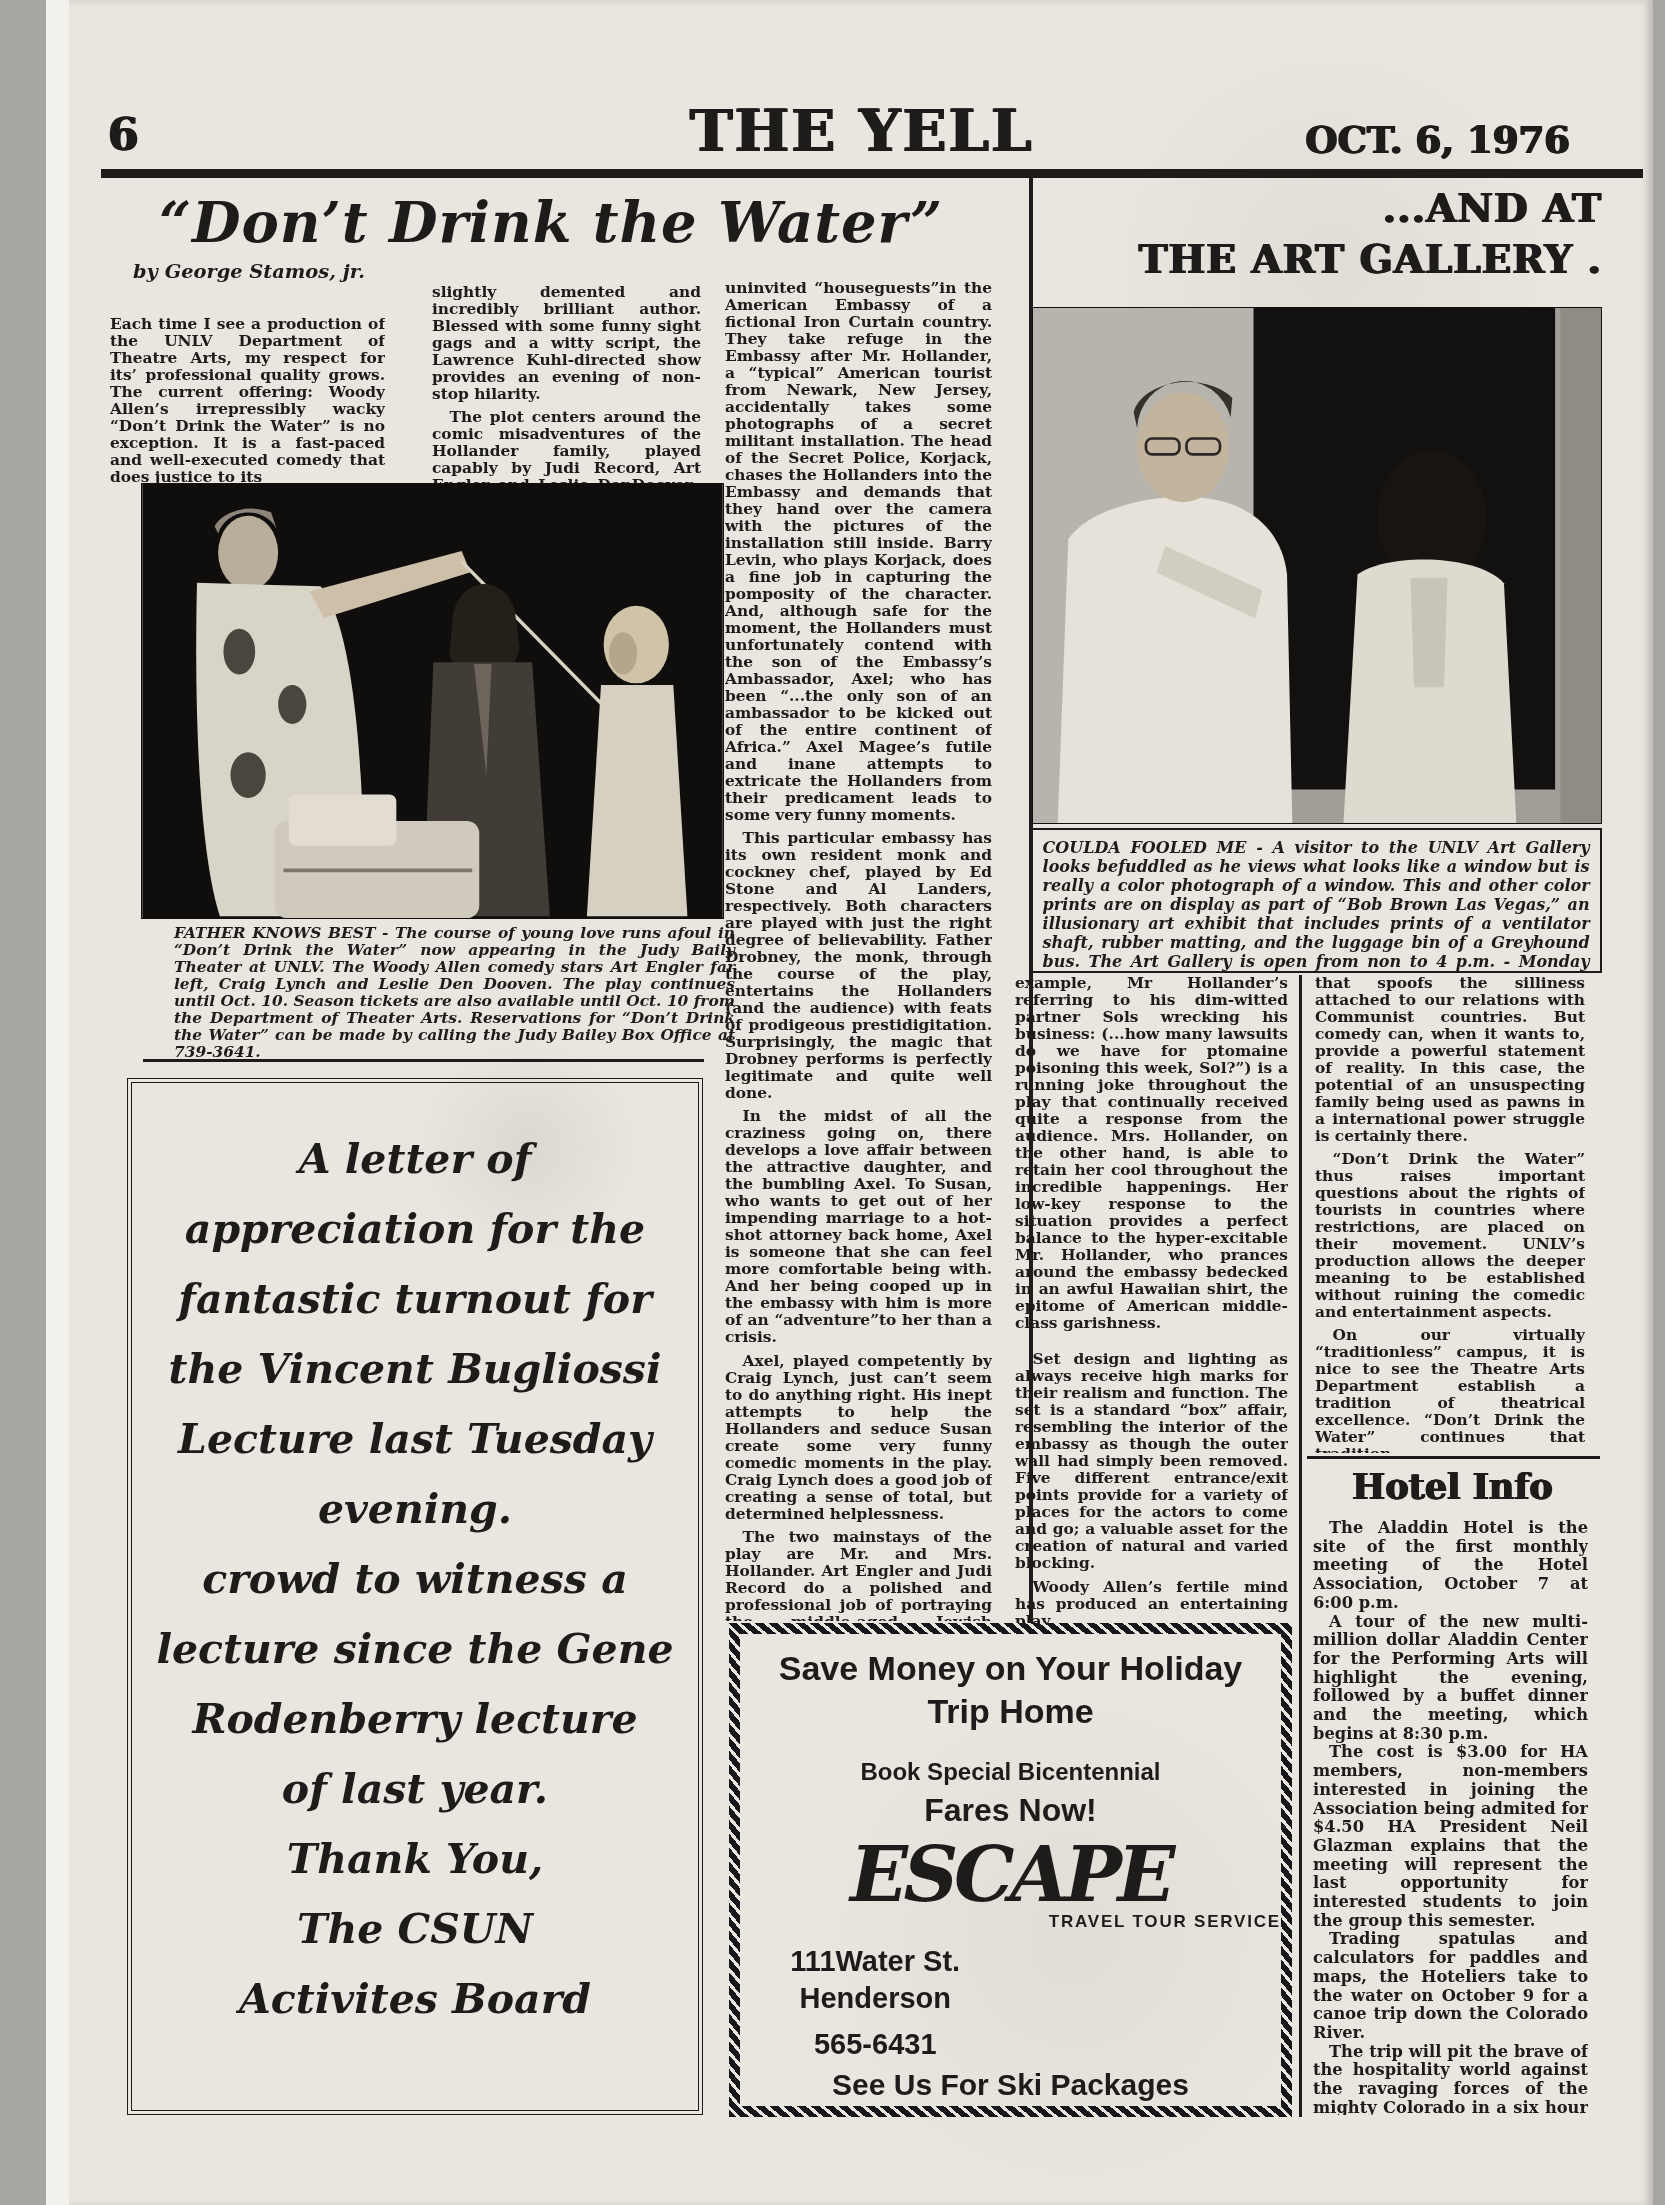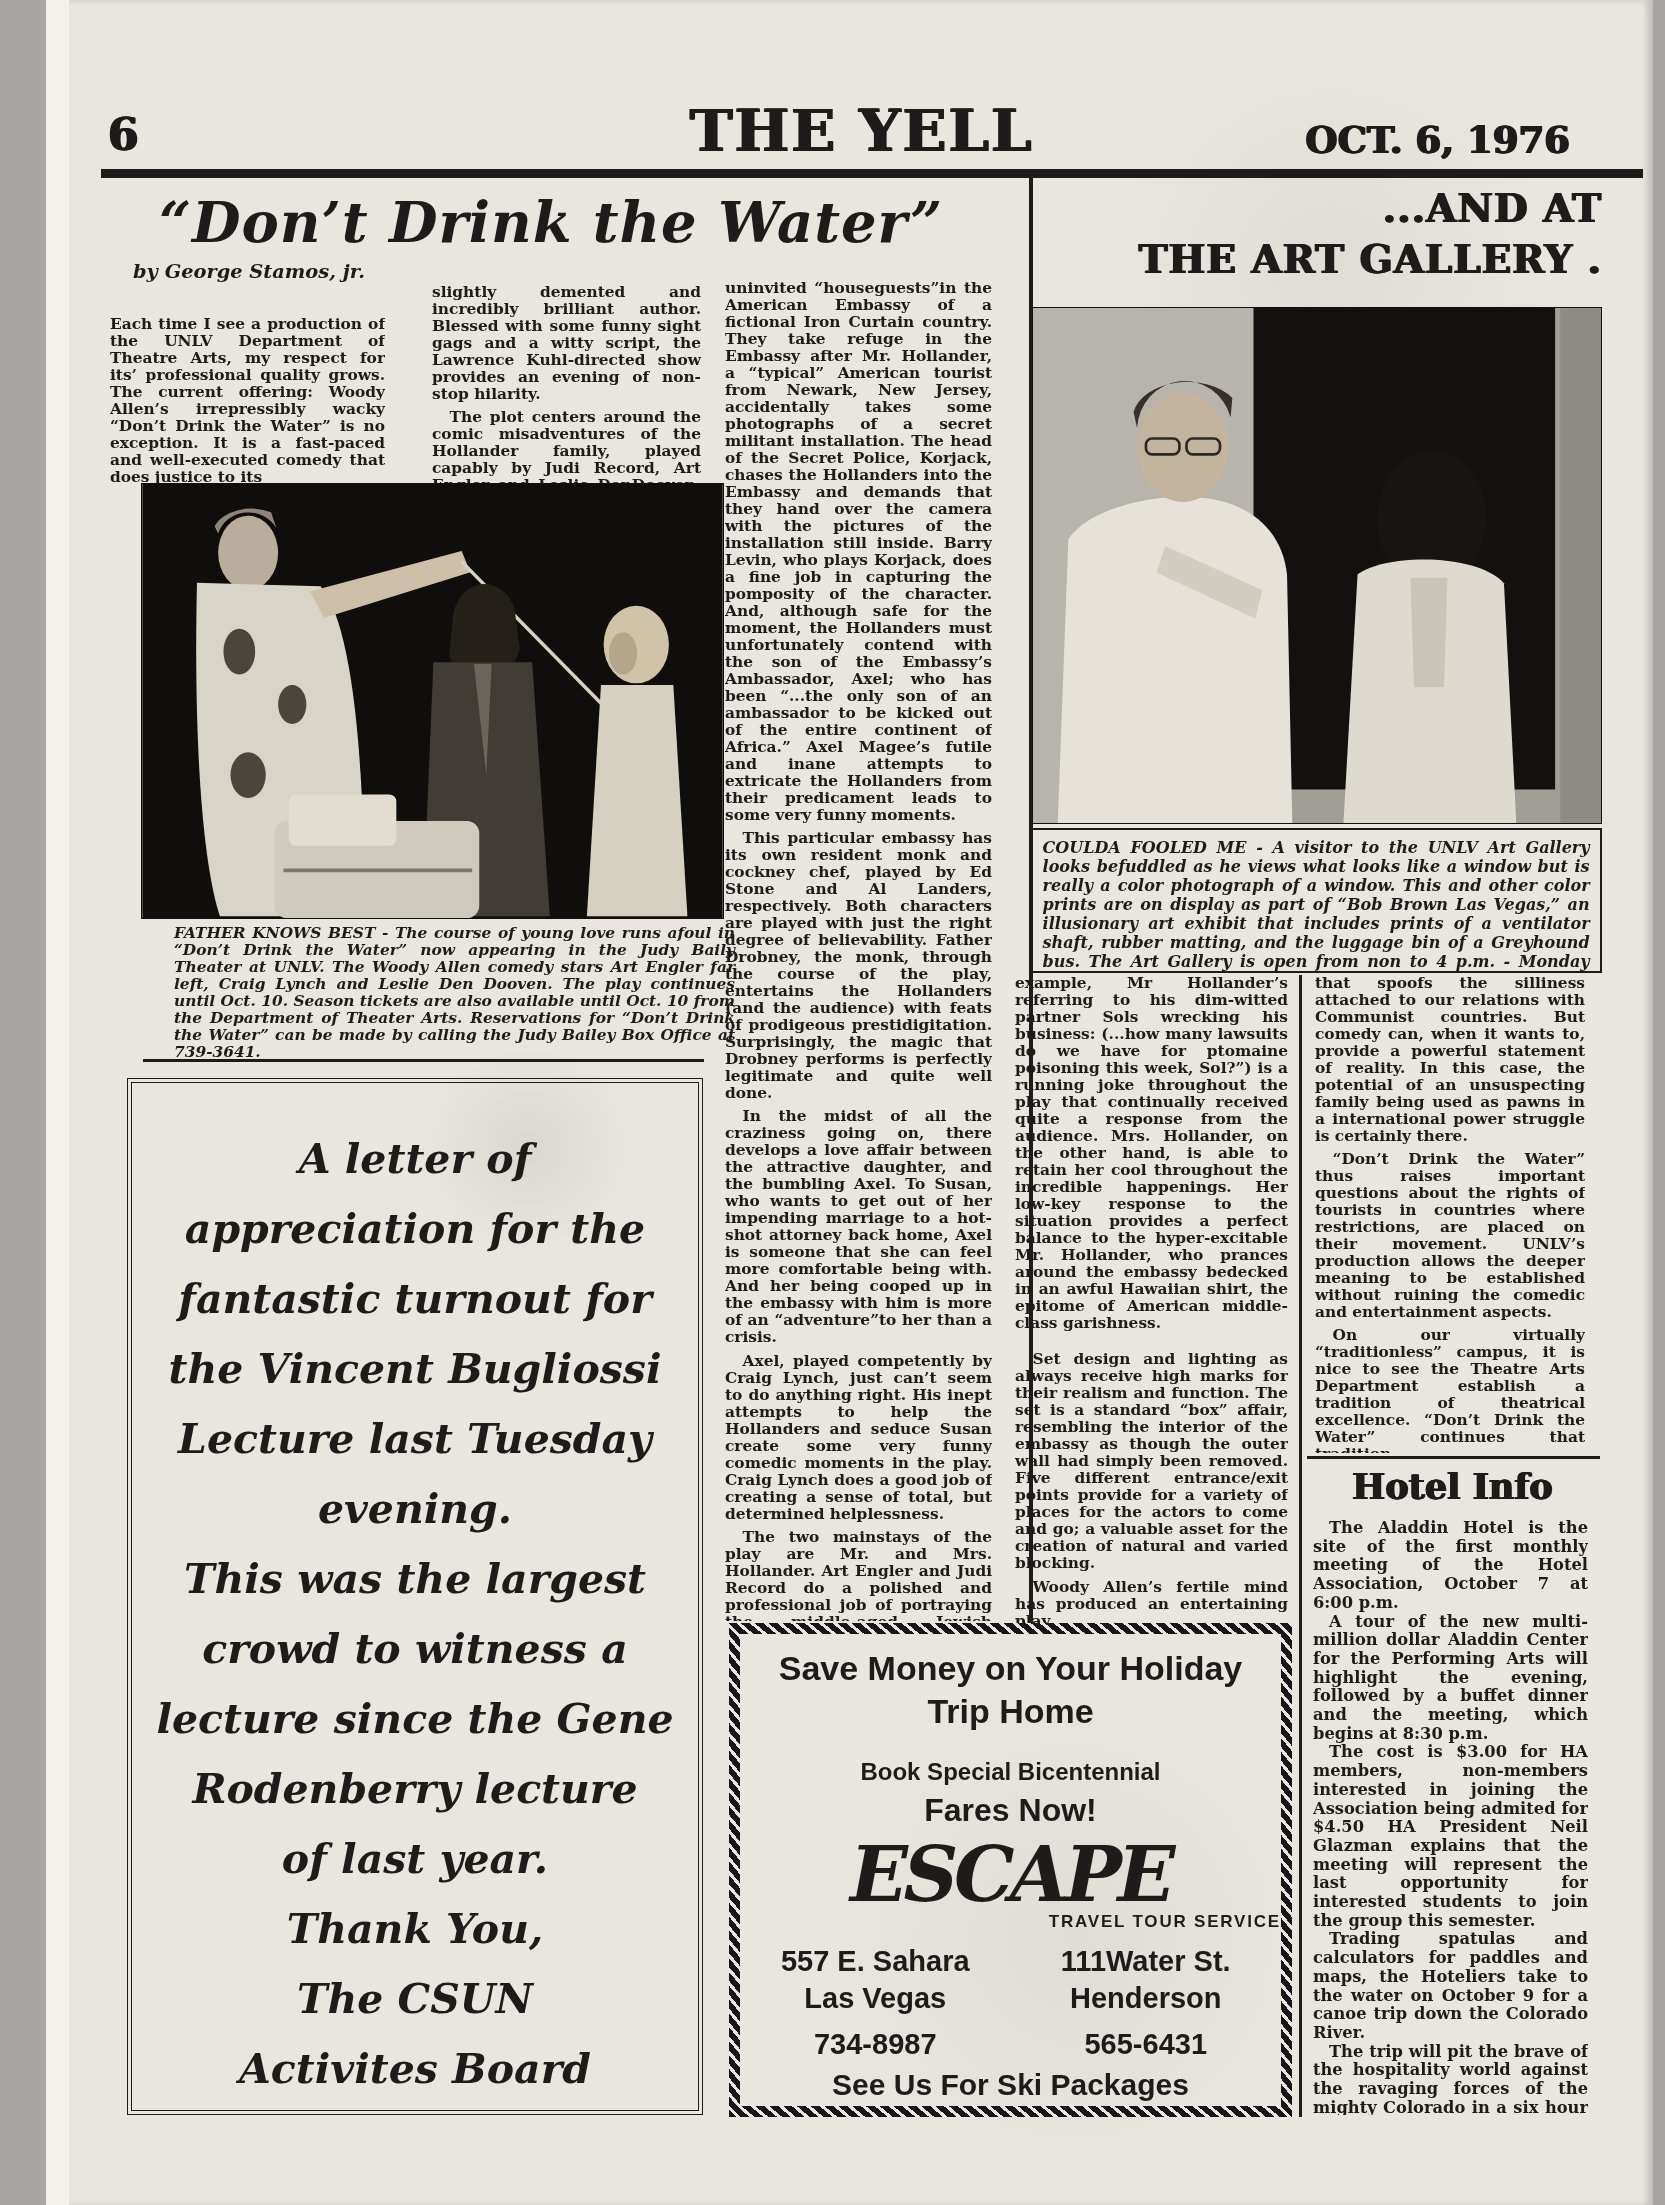--- a/index.html
+++ b/index.html
@@ -144,21 +144,20 @@
   <div class="caption" style="left:143px;top:925px;width:561px;height:132px;">FATHER KNOWS BEST - The course of young love runs afoul in “Don’t Drink the Water” now appearing in the Judy Baily Theater at UNLV. The Woody Allen comedy stars Art Engler far left, Craig Lynch and Leslie Den Dooven.  The play continues until Oct. 10.  Season tickets are also available until Oct. 10 from the Department of Theater Arts.   Reservations for  “Don’t Drink the Water” can be made by calling the Judy Bailey Box Office at 739-3641.</div>
   <div class="cap-rule ink"></div>
 
   <div class="letter-box">
     <div class="letter-line">A letter of</div>
     <div class="letter-line">appreciation for the</div>
     <div class="letter-line">fantastic turnout for</div>
     <div class="letter-line">the Vincent Bugliossi</div>
     <div class="letter-line">Lecture last Tuesday</div>
     <div class="letter-line">evening.</div>
-    <div class="letter-line">This was the largest</div>
     <div class="letter-line">crowd to witness a</div>
     <div class="letter-line">lecture since the Gene</div>
     <div class="letter-line">Rodenberry lecture</div>
     <div class="letter-line">of last year.</div>
     <div class="letter-line">Thank You,</div>
     <div class="letter-line">The CSUN</div>
     <div class="letter-line">Activites Board</div>
   </div>
 
   <div class="gallery-title heavy" style="top:185px;">...AND AT</div>
@@ -184,25 +183,20 @@
 
   <div class="ad-box">
     <div class="ad-h1">Save Money on Your Holiday</div>
     <div class="ad-h2">Trip Home</div>
     <div class="ad-h3">Book Special Bicentennial</div>
     <div class="ad-h4">Fares Now!</div>
     <div class="ad-logo">ESCAPE</div>
     <div class="ad-service">TRAVEL TOUR SERVICE</div>
     <div class="ad-contacts">
       <div class="ad-contact">
-        <div>557 E. Sahara</div>
-        <div>Las Vegas</div>
-        <div class="ad-phone">734-8987</div>
-      </div>
-      <div class="ad-contact">
         <div>111Water St.</div>
         <div>Henderson</div>
         <div class="ad-phone">565-6431</div>
       </div>
     </div>
     <div class="ad-footer">See Us For Ski Packages</div>
   </div>
 
   <div class="hotel-rule ink"></div>
   <div class="hotel-title heavy">Hotel Info</div>

